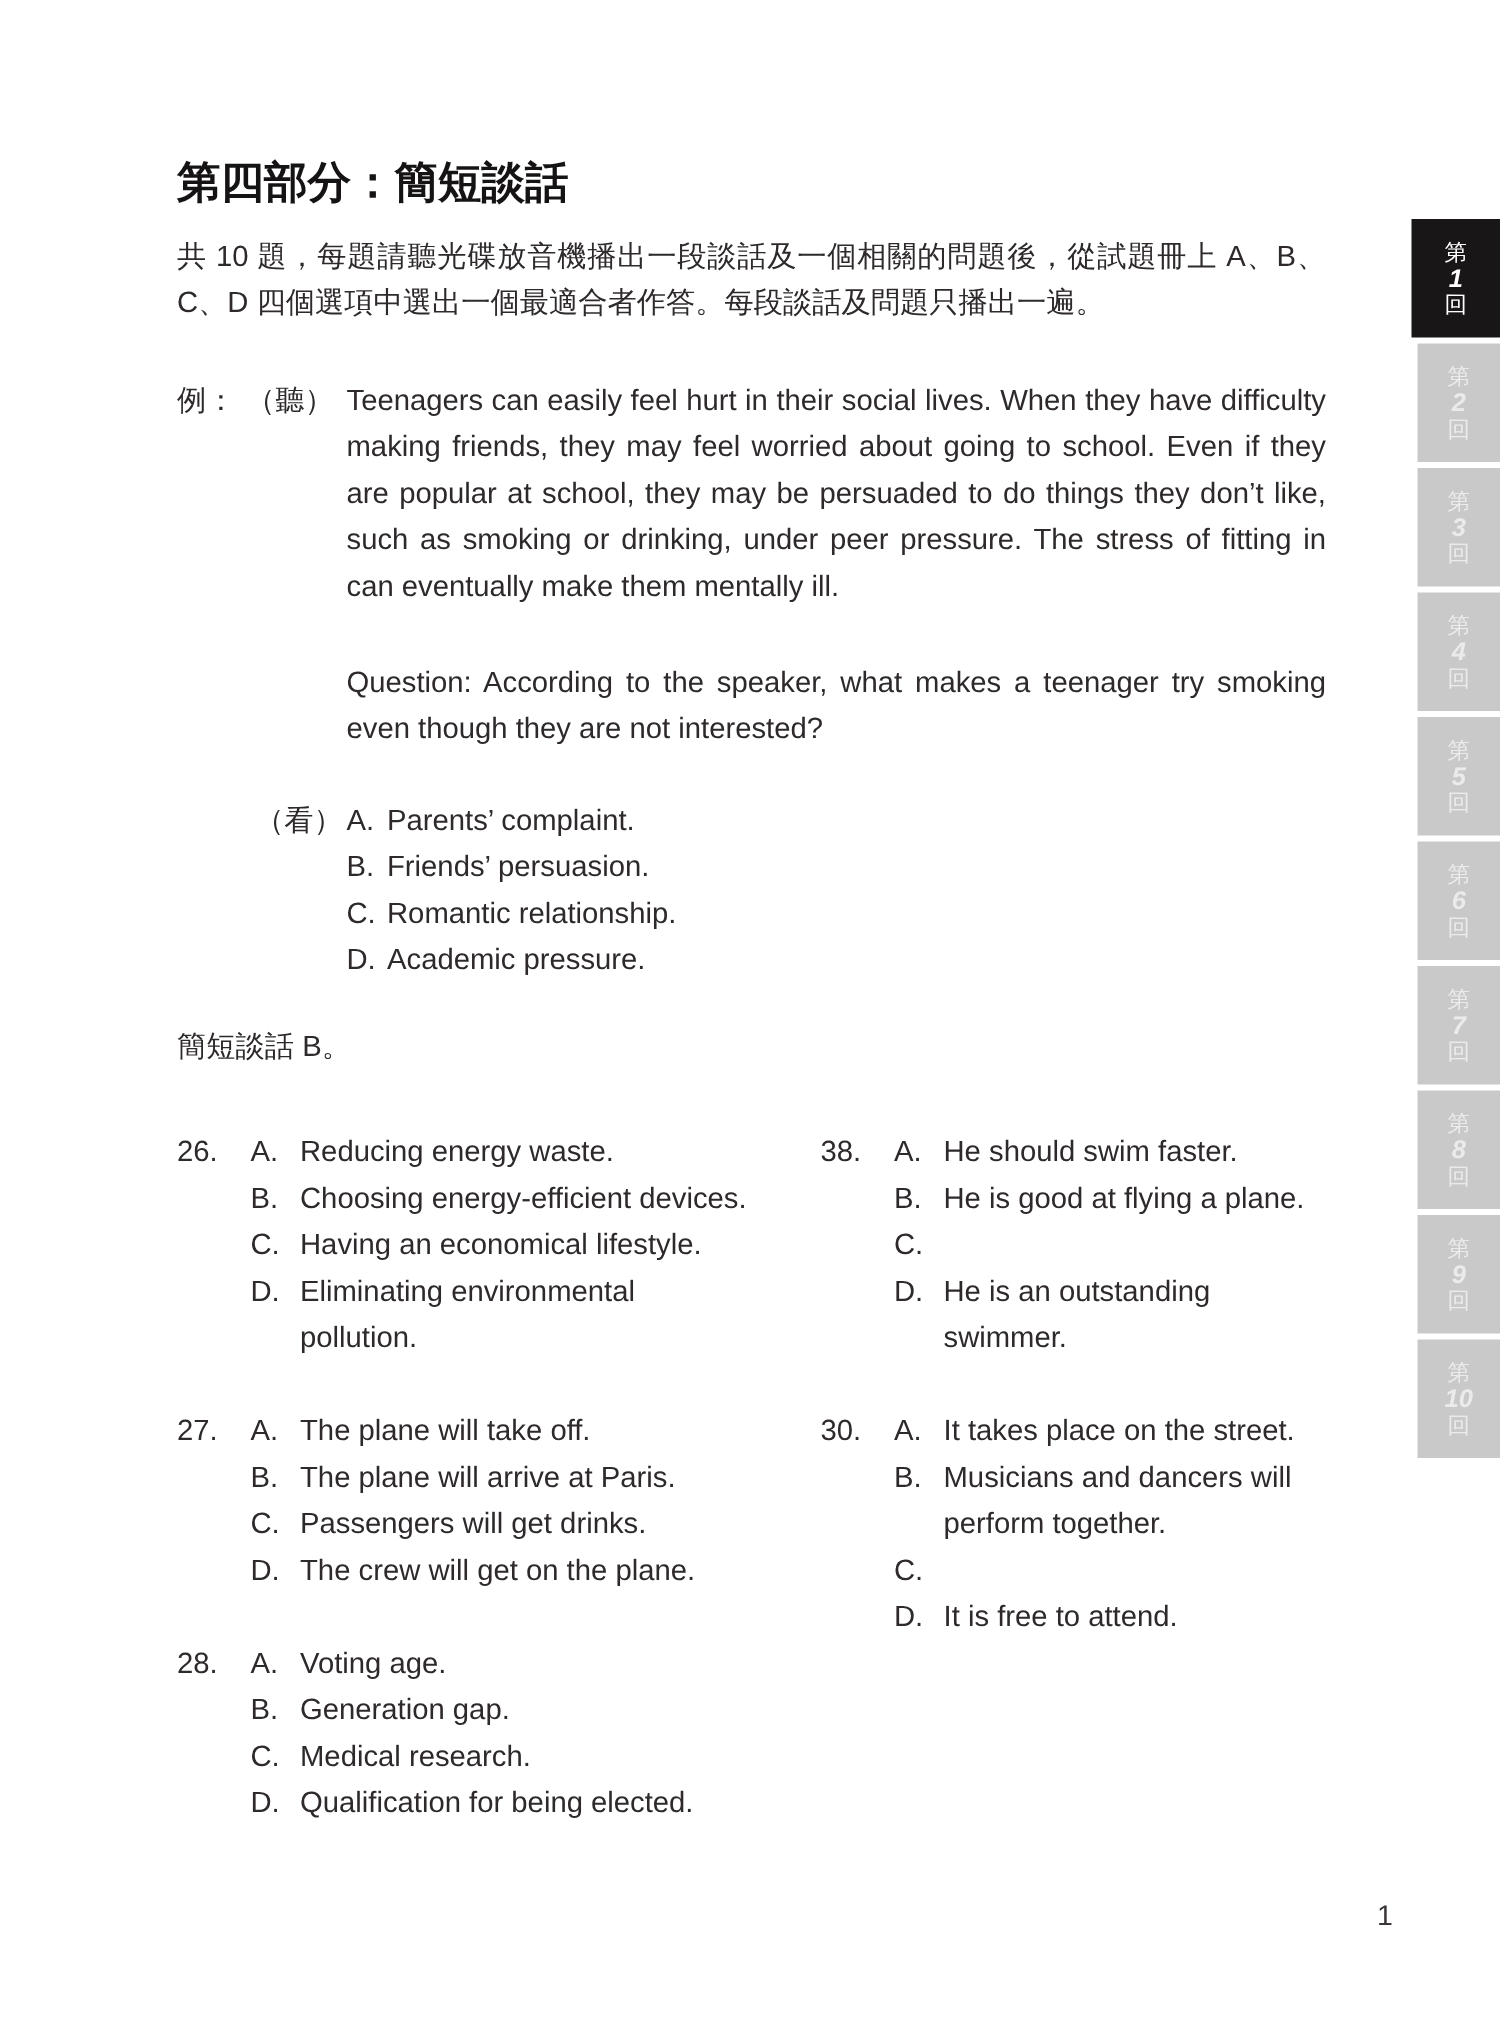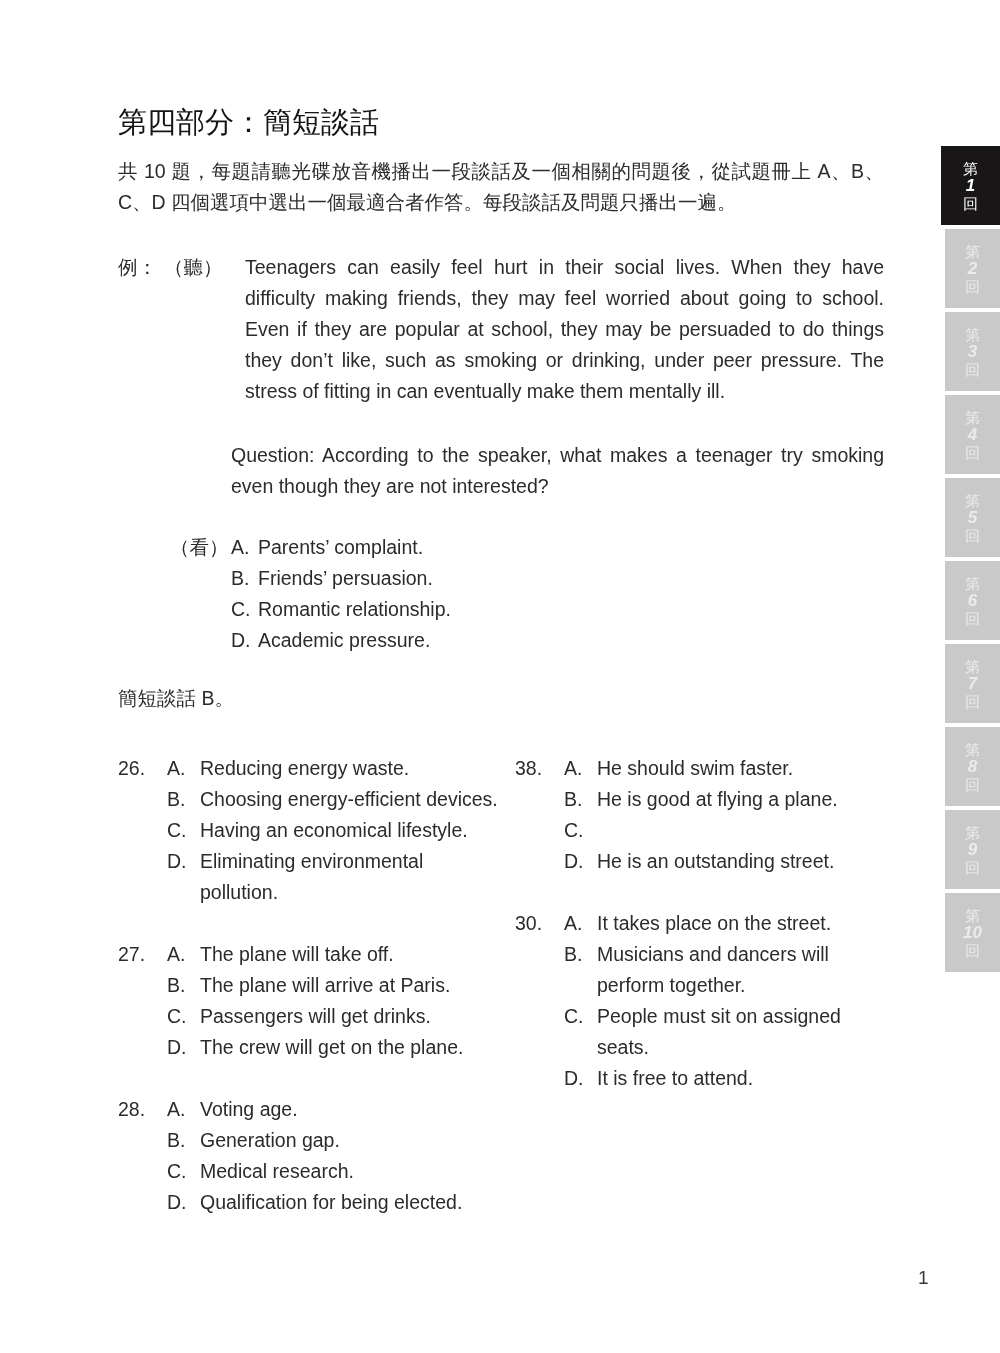--- a/index.html
+++ b/index.html
@@ -6,39 +6,39 @@
   html,body { width:1000px; height:1353px; }
   body {
     background:#ffffff;
     font-family:"Liberation Sans","DejaVu Sans",sans-serif;
     color:#2e2a2b;
   }
   .page { position:absolute; left:0; top:0; width:1000px; height:1353px; background:#fff; overflow:hidden; }
 
   .content { position:absolute; left:118px; top:0; width:766px; height:100%; font-size:19.5px; line-height:31px; }
 
-  .title { position:absolute; left:0; top:103px; font-size:29px; line-height:38px; font-weight:normal; color:#161314; }
+  .title { position:absolute; left:0; top:103px; font-size:29px; line-height:38px; font-weight:bold; color:#161314; }
 
   .instructions { position:absolute; left:0; top:156px; width:766px; text-align:justify; }
 
   .example-row { position:absolute; left:0; top:252px; width:766px; display:flex; }
   .ex-label   { width:46px; flex-shrink:0; }
   .mode-label { width:67px; flex-shrink:0; }
-  .passage { width:653px; text-align:justify; text-justify:inter-word;margin-left:14px; }
+  .passage { width:653px; text-align:justify; text-justify:inter-word; }
 
   .question-para { position:absolute; left:113px; top:440px; width:653px; text-align:justify; text-justify:inter-word; }
 
   .look-row { position:absolute; left:52px; top:532px; display:flex; }
   .look-row .mode-label { width:61px; }
   .ex-opt { display:flex; }
   .ex-opt .letter { width:27px; flex-shrink:0; }
 
   .answer-note { position:absolute; left:0; top:683px; }
 
-  .questions-grid { position:absolute; left:0; top:753px; width:766px; display:flex; }
+  .questions-grid { position:absolute; left:0; top:753px; width:766px; display:flex;gap:32px; }
   .q-col-left  { width:397px; flex-shrink:0; }
   .q-col-right { flex:1; }
   .question { display:flex; margin-bottom:31px; }
   .q-num { width:49px; flex-shrink:0; }
   .opt { display:flex; }
   .opt .letter { width:33px; flex-shrink:0; }
   .q-col-left  .opt-text { max-width:300px; }
   .q-col-right .opt-text { max-width:290px; }
 
   .sidebar { position:absolute; right:0; top:146px; width:60px; display:flex; flex-direction:column; gap:4px; }
@@ -172,38 +172,37 @@
               </div>
               <div class="opt">
                 <span class="letter">B.</span>
                 <div class="opt-text">He is good at flying a plane.</div>
               </div>
               <div class="opt">
                 <span class="letter">C.</span>
               </div>
               <div class="opt">
                 <span class="letter">D.</span>
-                <div class="opt-text">He is an outstanding street.</div>
+                <div class="opt-text">He is an outstanding swimmer.</div>
               </div>
             </div>
           </div>
           <div class="question">
             <div class="q-num">30.</div>
             <div class="q-opts">
               <div class="opt">
                 <span class="letter">A.</span>
                 <div class="opt-text">It takes place on the street.</div>
               </div>
               <div class="opt">
                 <span class="letter">B.</span>
                 <div class="opt-text">Musicians and dancers will perform together.</div>
               </div>
               <div class="opt">
                 <span class="letter">C.</span>
-                <div class="opt-text">People must sit on assigned seats.</div>
               </div>
               <div class="opt">
                 <span class="letter">D.</span>
                 <div class="opt-text">It is free to attend.</div>
               </div>
             </div>
           </div>
         </div>
     </div>
 

